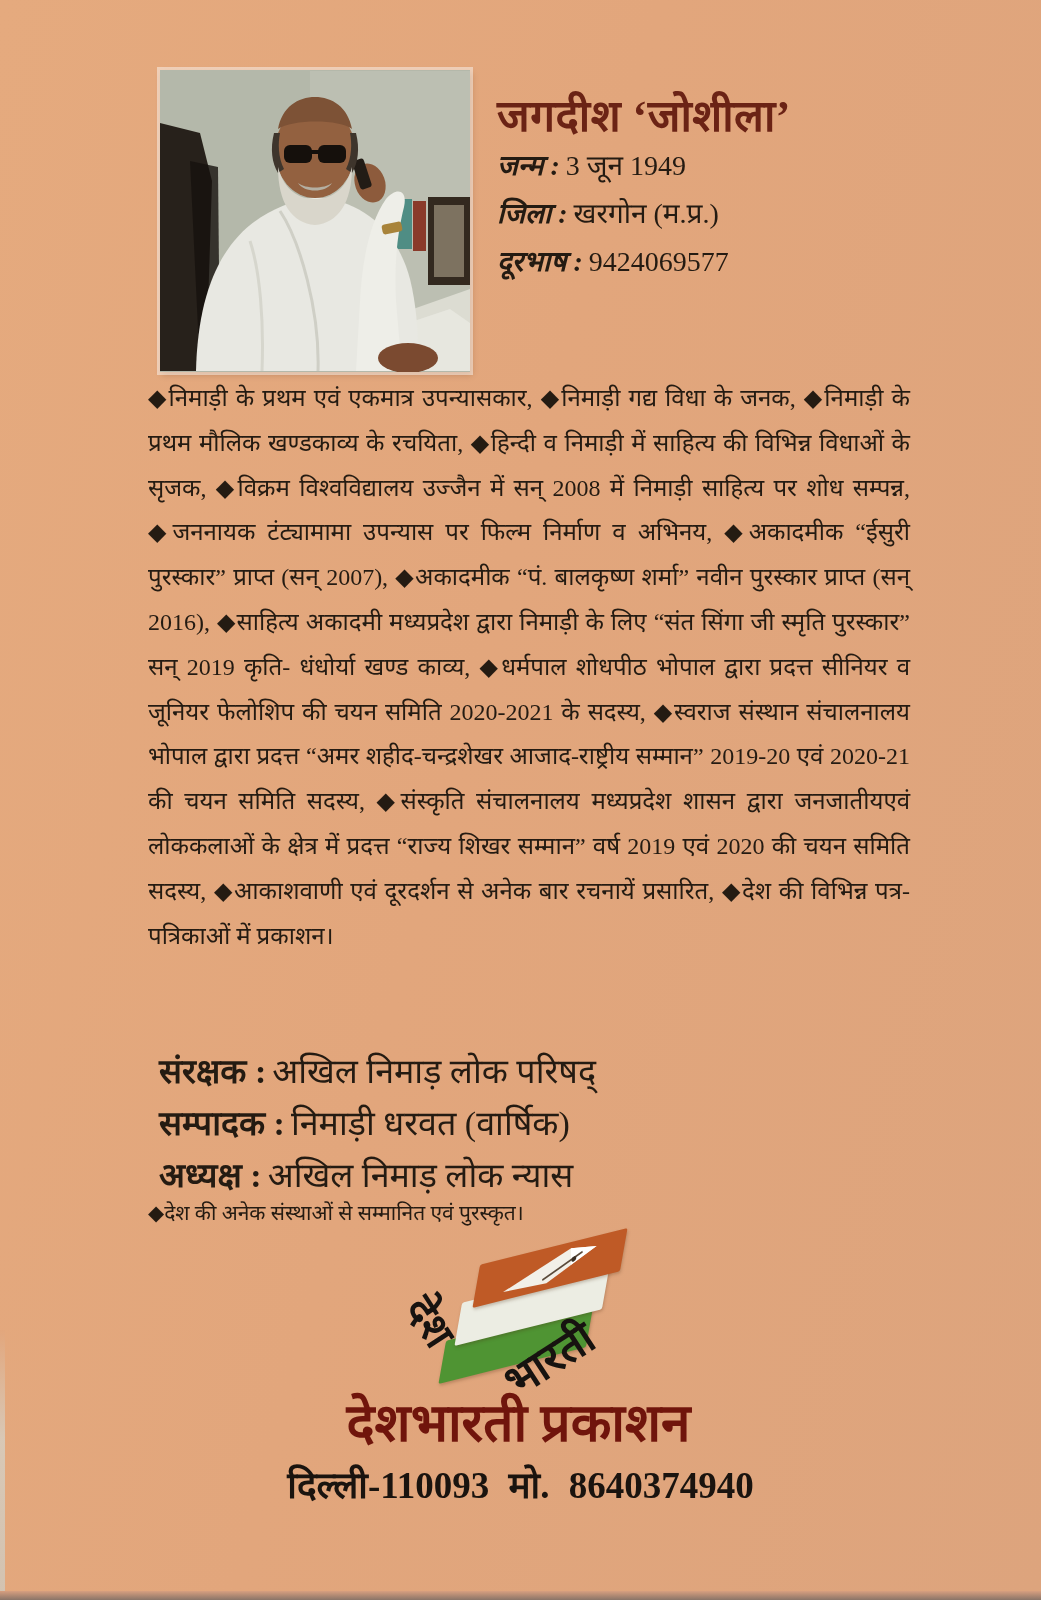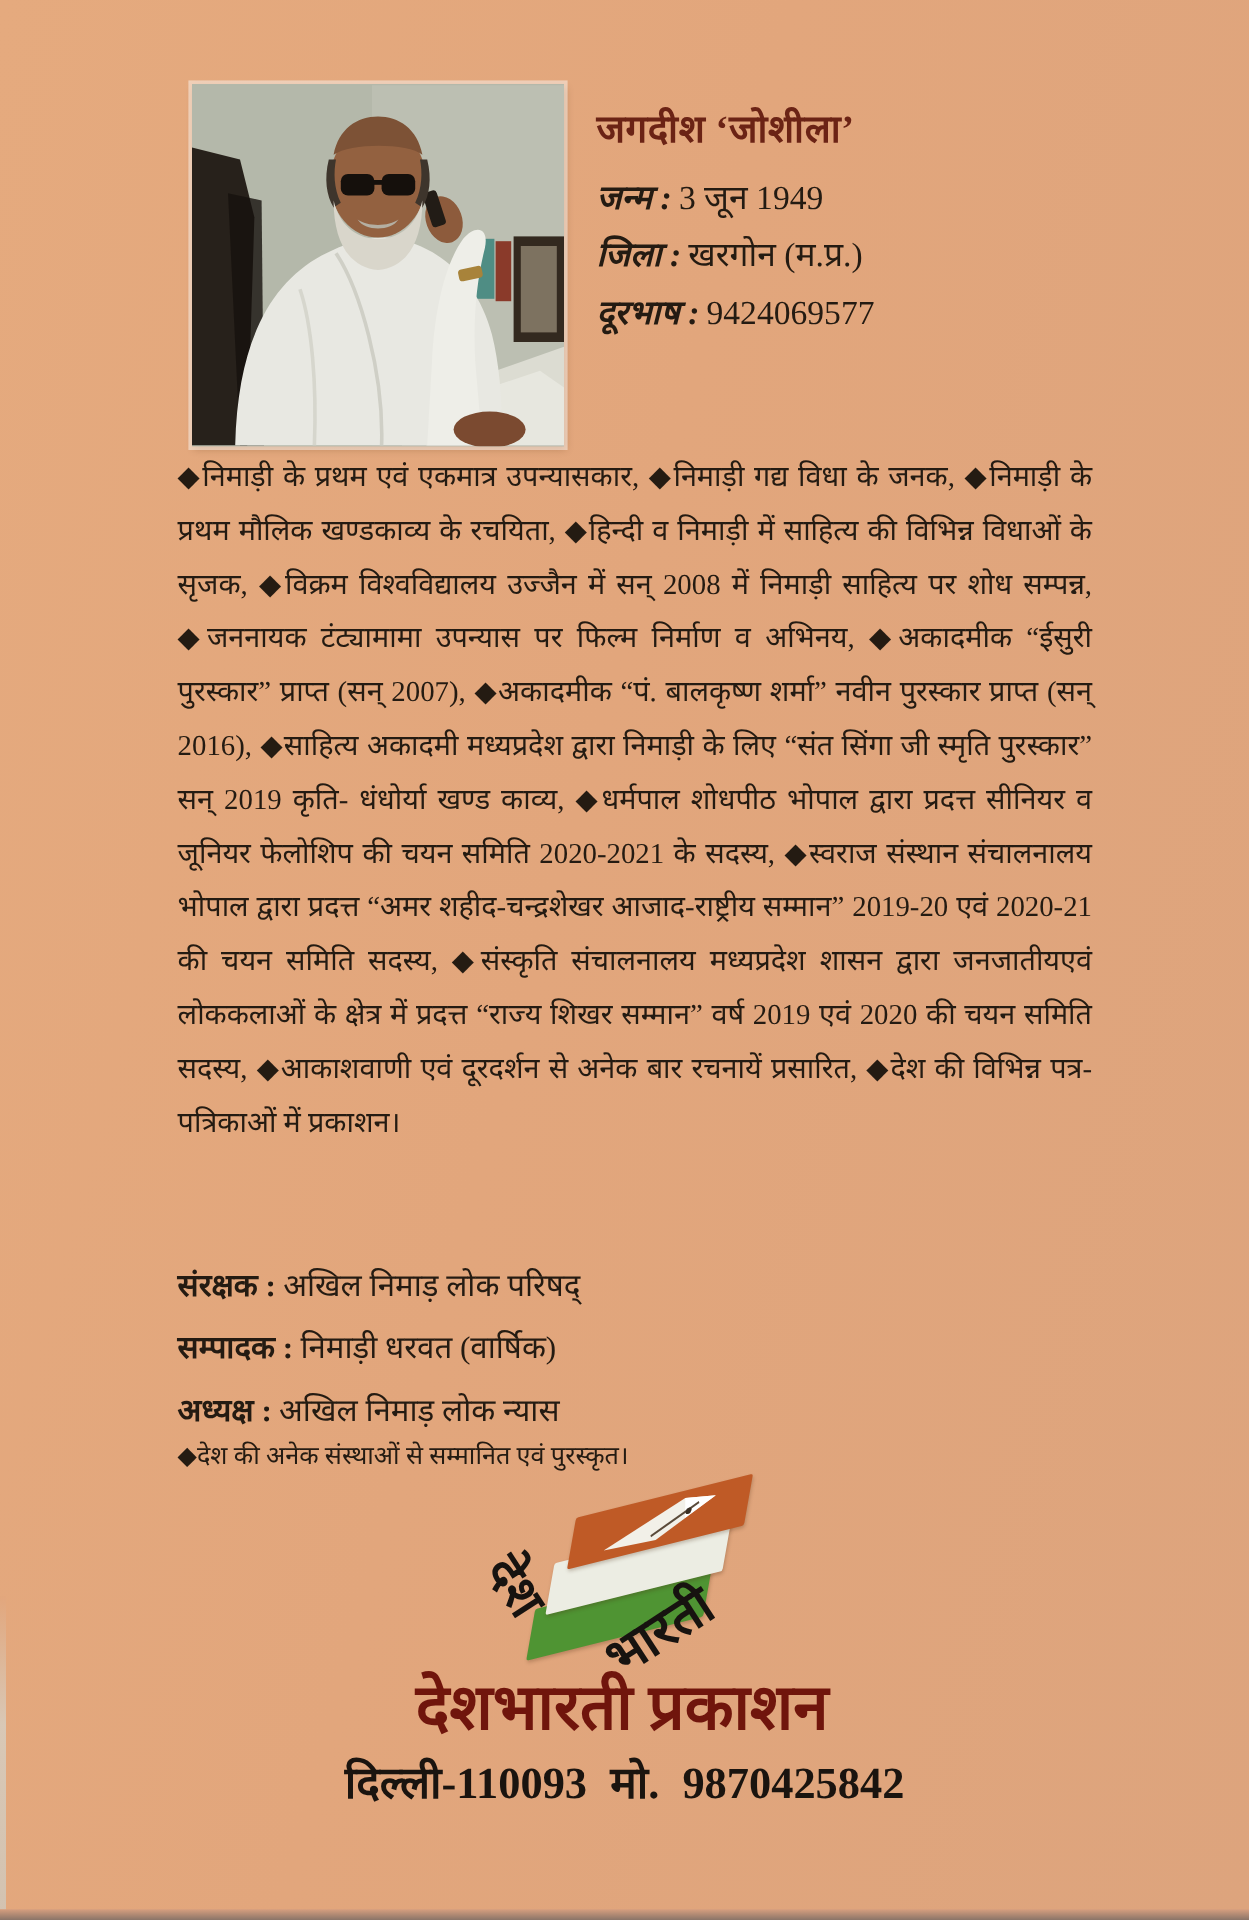--- a/index.html
+++ b/index.html
@@ -26,40 +26,40 @@
   .photo{
     position:absolute;left:160px;top:70px;width:310px;height:302px;
     background:#b4b8aa;
     box-shadow:0 0 0 3px rgba(255,255,255,.45), 2px 3px 6px rgba(90,50,20,.25);
     overflow:hidden;
   }
   .photo svg{display:block;}
   
   .author-name{
     position:absolute;left:497px;top:84px;
-    font-size:32px;font-weight:bold;color:var(--title);
+    font-size:44px;font-weight:bold;color:var(--title);
     letter-spacing:.5px;white-space:nowrap;
   }
   .details{
     position:absolute;left:497px;top:142px;width:414px;
     font-size:28px;line-height:48px;color:var(--text);
   }
   .detail{text-align:justify;}
   .detail .lbl{font-weight:bold;font-style:italic;}
   .detail .val{margin-left:6px;}
   
   .bio{
     position:absolute;left:148px;top:376px;width:762px;
     font-size:24px;line-height:44.8px;text-align:justify;
     color:var(--text);
   }
   
   .roles{
-    position:absolute;left:148px;top:1046px;width:762px;
-    font-size:26px;line-height:52px;color:var(--text);
+    position:absolute;left:159px;top:1046px;width:762px;
+    font-size:34px;line-height:52px;color:var(--text);
   }
   .role .lbl{font-weight:bold;}
   .role .val{margin-left:6px;}
   .closing{
     position:absolute;left:148px;top:1198px;width:762px;
     font-size:21px;color:var(--text);
   }
   
   .logo{position:absolute;left:408px;top:1230px;width:250px;height:165px;}
   .layer{
@@ -174,17 +174,17 @@
         <path d="M95,6 L122,10 L98,22 Z" fill="#ffffff"></path>
         <line x1="70" y1="30" x2="108" y2="12" stroke="#5a4a3a" stroke-width="2"></line>
         <circle cx="100" cy="17" r="2.5" fill="#3a2f24"></circle>
       </svg>
     </div>
     <span class="word desh">देश</span>
     <span class="word bharti">भारती</span>
   </div>
 
   <h2 class="pub-name">देशभारती प्रकाशन</h2>
-  <div class="pub-address">दिल्ली-110093 मो. 9870425842</div>
+  <div class="pub-address">दिल्ली-110093 मो. 8640374940</div>
 
   <div class="edge-left"></div>
   <div class="edge-bottom"></div>
 </div>
 
 </body></html>

